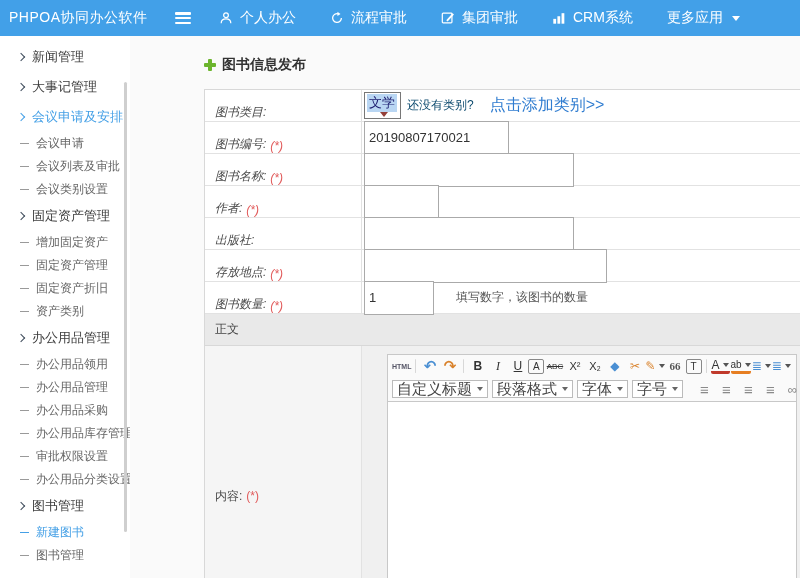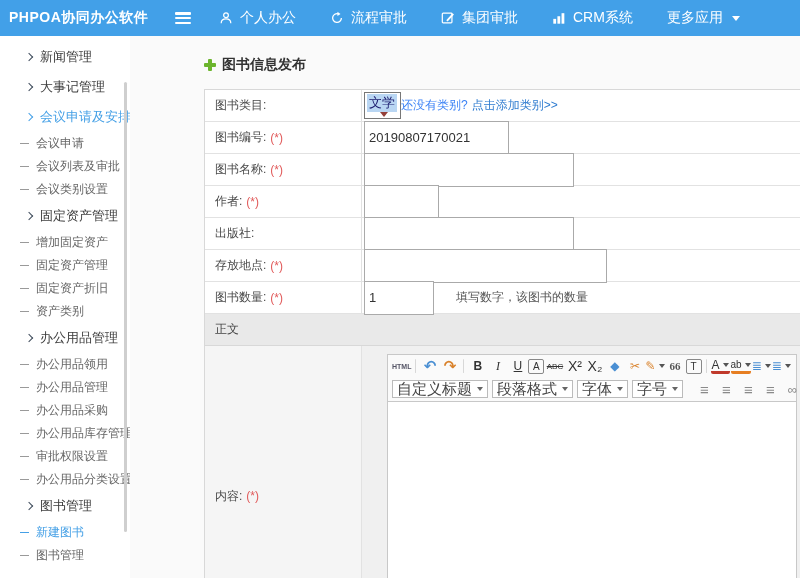--- a/index.html
+++ b/index.html
@@ -2,35 +2,35 @@
 <html><head>
 <meta charset="utf-8">
 <style>
   * { margin:0; padding:0; box-sizing:border-box; }
   html,body { width:800px; height:578px; overflow:hidden; background:#fff;
     font-family:"Liberation Sans","DejaVu Sans",sans-serif; }
 
   
   .topbar { position:absolute; left:0; top:0; width:800px; height:36px;
     background:#42a0e8; display:flex; align-items:center; color:#fff; z-index:5; }
-  .logo { width:175px; padding-left:9px; font-size:14px; font-weight:bold; letter-spacing:0.5px; }
+  .logo { width:175px; padding-left:9px; font-size:14px; font-weight:normal; letter-spacing:0.5px; }
   .hamburger { width:16px; height:12px; display:flex; flex-direction:column;
     justify-content:space-between; margin-right:28px; cursor:pointer; }
   .hamburger i { display:block; height:2.5px; background:#fff; border-radius:1px; }
   .topnav { display:flex; align-items:center; gap:34px; }
   .nav-item { display:flex; align-items:center; gap:7px; font-size:14px; cursor:pointer; white-space:nowrap; }
   .nav-item svg { display:block; }
   .caret-down { width:0; height:0; border-left:4.5px solid transparent;
     border-right:4.5px solid transparent; border-top:5px solid #fff; margin-left:2px; }
 
   
   .sidebar { position:absolute; left:0; top:36px; width:130px; bottom:0; background:#fff;
     padding-top:6px; overflow:hidden; }
   .sb-item { display:flex; align-items:center; cursor:pointer; white-space:nowrap; }
-  .sb-item.top { height:30px; font-size:13px; color:#3d3d3d; padding-left:26px; }
+  .sb-item.top { height:30px; font-size:13px; color:#3d3d3d; padding-left:18px; }
   .sb-item.sub { height:23px; font-size:12px; color:#666; padding-left:20px; }
   .sb-item .chev { width:6px; height:6px; border-top:1.6px solid #3d4a5a; border-right:1.6px solid #3d4a5a;
     transform:rotate(45deg); margin-right:8px; flex:0 0 auto; }
   .sb-item .dash { width:9px; height:1.5px; background:#9a9a9a; margin-right:7px; flex:0 0 auto; }
   .sb-item.active { color:#45a0e6; }
   .sb-item.active .chev { border-color:#45a0e6; }
   .sb-item.active .dash { background:#45a0e6; }
   .sb-scroll-thumb { position:absolute; left:124px; top:82px; width:3px; height:450px;
     background:#cfcfcf; border-radius:2px; }
 
@@ -41,33 +41,33 @@
   .plus-icon { position:relative; width:12px; height:12px; flex:0 0 auto; }
   .plus-icon::before { content:''; position:absolute; left:0; top:4px; width:12px; height:4px;
     background:#6cb52d; border-radius:1px; }
   .plus-icon::after { content:''; position:absolute; left:4px; top:0; width:4px; height:12px;
     background:#6cb52d; border-radius:1px; }
 
   
   .form { margin-top:15px; width:612px; background:#fff; border:1px solid #d8d8d8; }
   .frow { display:flex; height:32px; border-bottom:1px solid #e2e2e2; background:#fff; }
   .flabel { width:157px; flex:0 0 auto; border-right:1px solid #e2e2e2; padding-left:10px;
-    display:flex; align-items:center; font-size:12px; color:#4a4a4a; }
+    display:flex; align-items:flex-end; font-size:12px; color:#4a4a4a;font-style:italic; }
   .req { color:#e15b5b; margin-left:4px; font-size:12px; }
   .fvalue { flex:1; display:flex; align-items:center; padding-left:2px; min-width:0; }
   .tinput { height:28px; border:1px solid #aaa; font-size:13px; color:#333; padding:16px 4px;
     font-family:"Liberation Sans","DejaVu Sans",sans-serif; background:#fff; }
   .w145{width:145px;} .w210{width:210px;} .w75{width:75px;} .w243{width:243px;} .w70{width:70px;}
   .select-box { display:inline-flex; align-items:center; border:1px solid #777; background:#fff;
     padding:1px 3px 1px 2px; cursor:pointer;flex-direction:column; }
   .sel-text { font-size:13px; color:#1b1b6e; background:#b9d6f3; padding:0 2px; }
   .sel-caret { width:0; height:0; border-left:4px solid transparent; border-right:4px solid transparent;
     border-top:5px solid #94403a; margin-left:4px; }
-  .note-plain { font-size:12px; color:#3b82f6; white-space:nowrap; }
-  .note-link { font-size:12px; color:#2f7cd0; margin-left:4px; cursor:pointer; white-space:nowrap; }
+  .note-plain { font-size:12px; color:#0c4a6e; margin-left:6px; white-space:nowrap; }
+  .note-link { font-size:16px; color:#2f7cd0; margin-left:16px; cursor:pointer; white-space:nowrap; }
   .hint { font-size:12px; color:#555; margin-left:22px; white-space:nowrap; }
 
   .section-header { height:32px; background:#e9e9e9; border-bottom:1px solid #d8d8d8;
     display:flex; align-items:center; padding-left:10px; font-size:12px; color:#444; }
 
   .content-row { display:flex; height:300px; box-shadow:inset 1px 0 0 #8fb8dc; }
   .content-label { width:157px; flex:0 0 auto; background:#f5f5f5; border-right:1px solid #e2e2e2;
     display:flex; align-items:center; padding-left:10px; font-size:12px; color:#4a4a4a; }
   .content-cell { flex:1; background:#f0f0f0; padding:8px 0 0 25px; min-width:0; }
 
@@ -79,21 +79,21 @@
   .tbtn.html { font-size:7px; font-weight:bold; color:#556; letter-spacing:0; }
   .tbtn.sep { min-width:1px; width:1px; height:14px; background:#d8d8d8; margin:0 3px; cursor:default; }
   .tbtn.blue { color:#4a8fd3; }
   .tbtn.orange { color:#d9822b; }
   .tbtn.big { font-size:15px; font-weight:bold; }
   .tbtn.bold { font-weight:bold; }
   .tbtn.italic { font-style:italic; font-family:"Liberation Serif","DejaVu Serif",serif; }
   .tbtn.underl { text-decoration:underline; }
   .tbtn.boxed { border:1px solid #888; width:16px; min-width:16px; height:15px; font-size:10px; }
   .tbtn.strike { text-decoration:line-through; font-size:8px; }
-  .tbtn.small { font-size:14px; }
+  .tbtn.small { font-size:11px; }
   .tbtn.quote { font-family:"Liberation Serif","DejaVu Serif",serif; font-weight:bold; font-size:11px; color:#555; }
   .tbtn.fontcolor { border-bottom:3px solid #c0392b; height:15px; }
   .tbtn.highlight { border-bottom:3px solid #e67e22; height:15px; font-size:10px; }
   .tbtn.drop::after { content:''; width:0; height:0; border-left:3px solid transparent;
     border-right:3px solid transparent; border-top:4px solid #555; margin-left:3px; }
   .tb-row2 { height:24px; display:flex; align-items:center; padding:0 4px; gap:4px; }
   .ed-select { display:inline-flex; align-items:center; justify-content:space-between;
     border:1px solid #bbb; background:#fff; height:18px; padding:0 4px; cursor:pointer; }
   .ed-sel-label { font-size:15px; color:#444; white-space:nowrap; }
   .ed-sel-caret { width:0; height:0; border-left:3.5px solid transparent; border-right:3.5px solid transparent;

